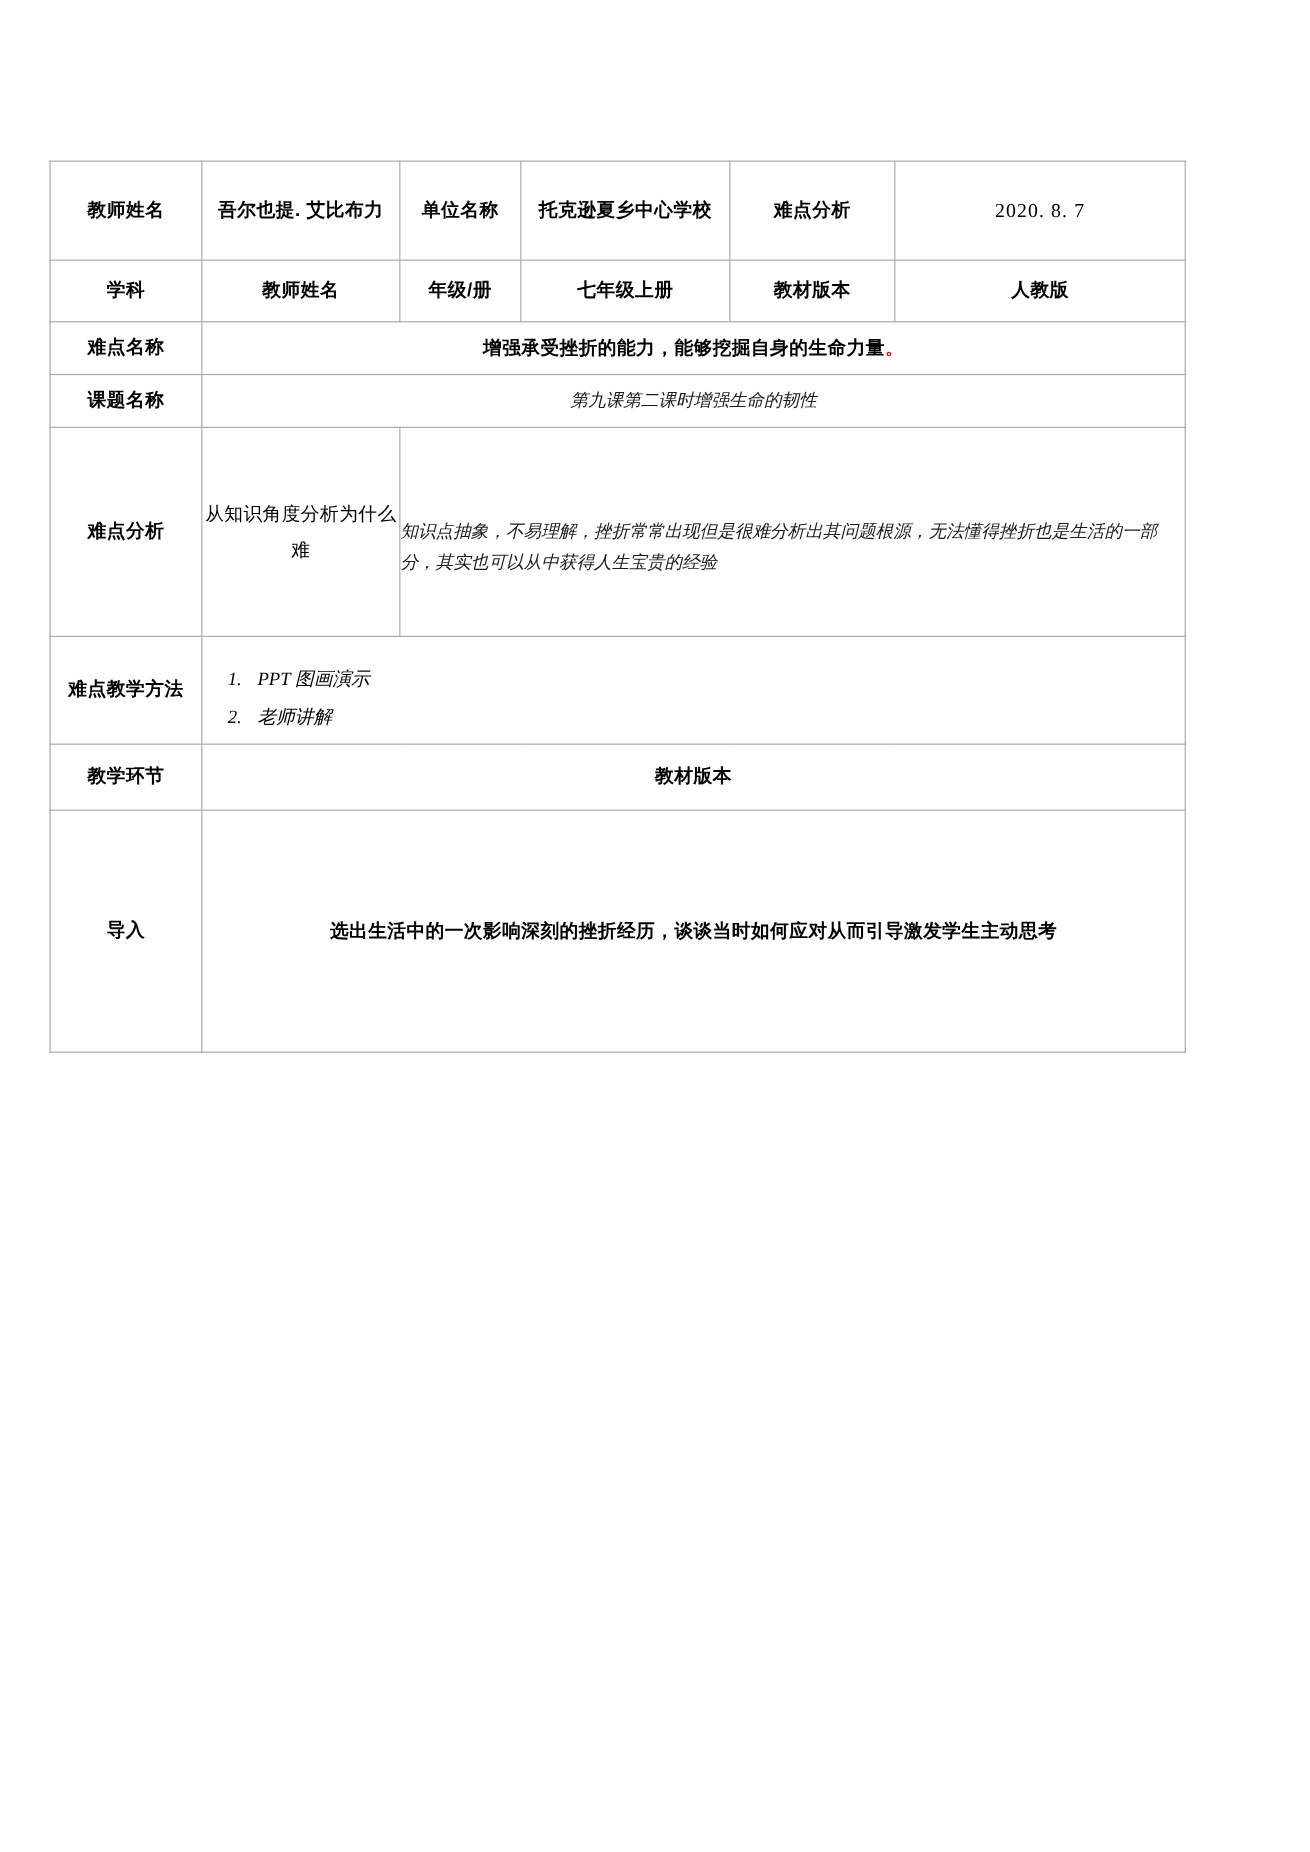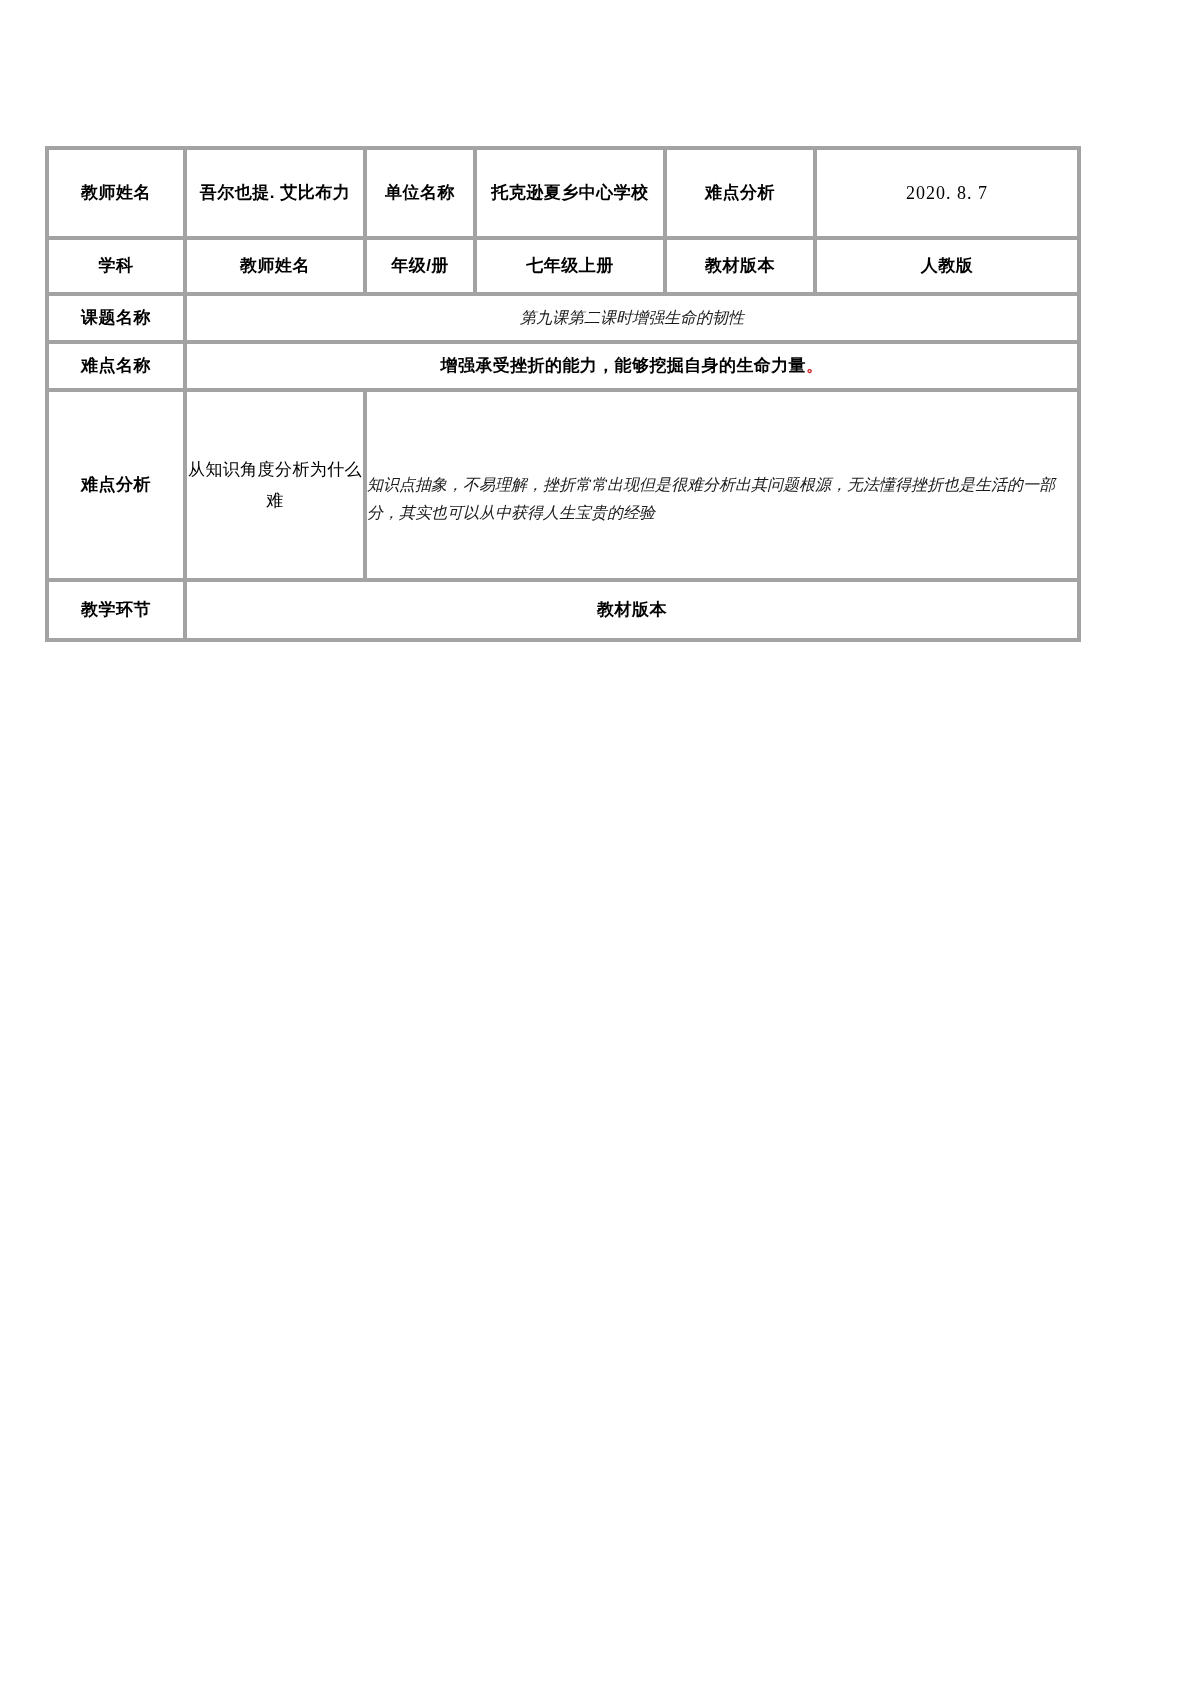--- a/index.html
+++ b/index.html
@@ -20,21 +20,21 @@
     left: 45px;
     top: 146px;
     width: 1032px;
   }
   table.sheet {
     border-collapse: collapse;
     width: 1032px;
     table-layout: fixed;
   }
   table.sheet td {
-    border: 4px solid #a3a3a3;
+    border: 1px solid #a3a3a3;
     padding: 0;
     vertical-align: middle;
   }
   
   .lbl {
     font-family: "Liberation Sans", "DejaVu Sans", sans-serif;
     font-weight: bold;
     font-size: 17px;
     text-align: center;
     letter-spacing: 0.5px;
@@ -147,43 +147,58 @@
       <tr class="tall-56">
         <td class="lbl">学科</td>
         <td class="val-bold">教师姓名</td>
         <td class="lbl">年级/册</td>
         <td class="val-bold">七年级上册</td>
         <td class="lbl">教材版本</td>
         <td class="val-bold">人教版</td>
       </tr>
 
       <tr class="tall-48">
+        <td class="lbl">难点名称</td>
+        <td colspan="5" class="center">
+          <span class="body-bold">增强承受挫折的能力，能够挖掘自身的生命力量</span><span class="body-bold red-dot">。</span>
+        </td>
+      </tr>
+
+      <tr class="tall-48">
         <td class="lbl">课题名称</td>
         <td colspan="5" class="center">
           <span class="italic-serif">第九课第二课时增强生命的韧性</span>
-        </td>
-      </tr>
-
-      <tr class="tall-48">
-        <td class="lbl">难点名称</td>
-        <td colspan="5" class="center">
-          <span class="body-bold">增强承受挫折的能力，能够挖掘自身的生命力量</span><span class="body-bold red-dot">。</span>
         </td>
       </tr>
 
       <tr class="tall-190">
         <td class="lbl">难点分析</td>
         <td class="analysis-mid mid-cell">从知识角度分析为什么难</td>
         <td colspan="4" class="para-cell" style="padding-top:28px;">
           <span class="italic-serif">知识点抽象，不易理解，挫折常常出现但是很难分析出其问题根源，无法懂得挫折也是生活的一部分，其实也可以从中获得人生宝贵的经验</span>
         </td>
       </tr>
 
+      <tr class="tall-98">
+        <td class="lbl">难点教学方法</td>
+        <td colspan="5" class="para-cell" style="padding-top:14px;">
+          <ol class="methods">
+            <li>PPT 图画演示</li>
+            <li>老师讲解</li>
+          </ol>
+        </td>
+      </tr>
 
       <tr class="tall-60">
         <td class="lbl">教学环节</td>
         <td colspan="5" class="lbl">教材版本</td>
       </tr>
 
+      <tr class="tall-220">
+        <td class="lbl">导入</td>
+        <td colspan="5" class="center mid-cell" style="padding:0 18px;">
+          <span class="body-bold">选出生活中的一次影响深刻的挫折经历，谈谈当时如何应对从而引导激发学生主动思考</span>
+        </td>
+      </tr>
 
     </tbody>
   </table>
 </div>
 
 </body></html>

